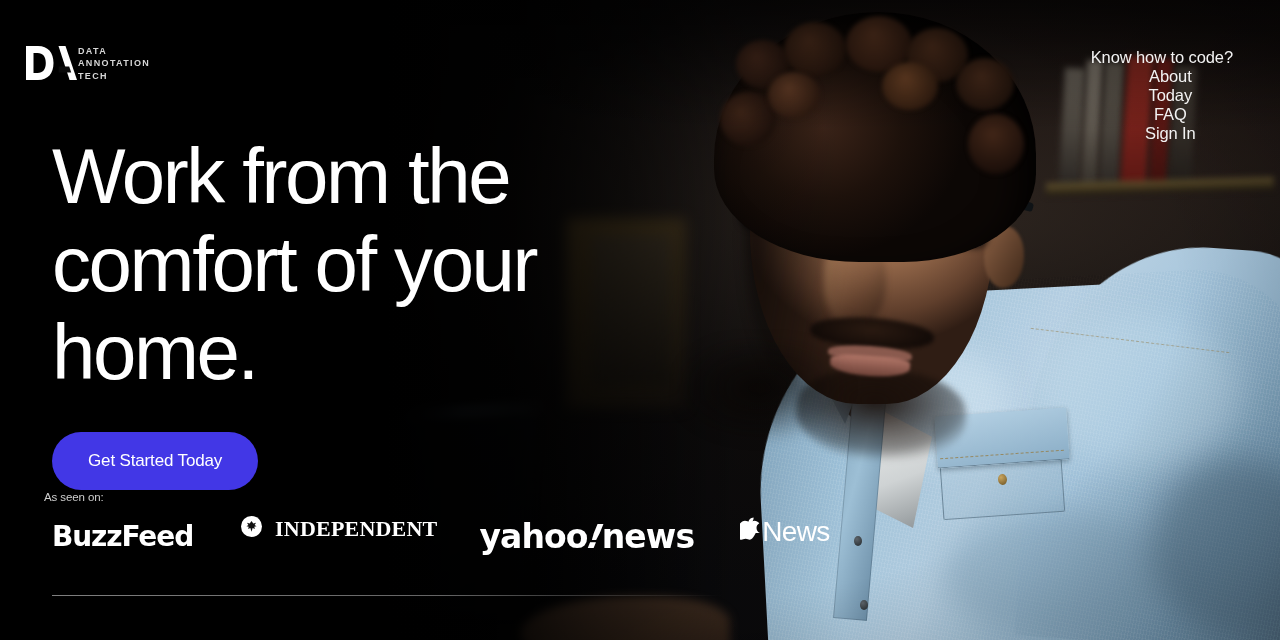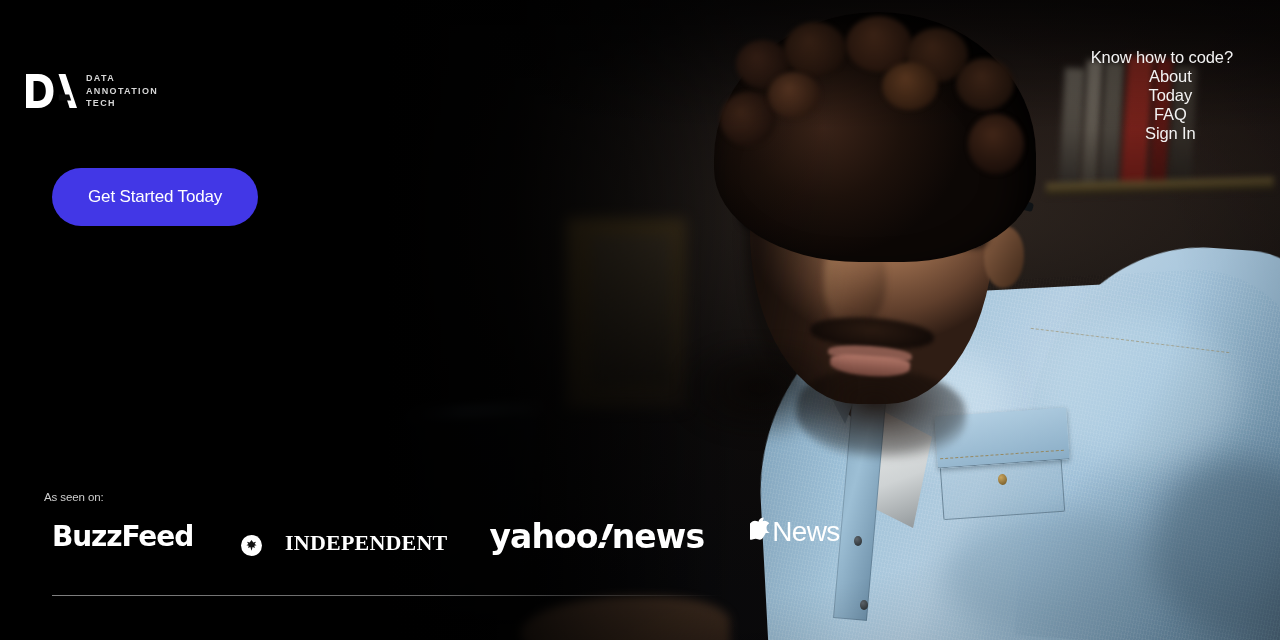--- a/index.html
+++ b/index.html
@@ -297,21 +297,21 @@
   }
 
   
   .content { position:absolute; inset:0; }
 
   
   .header {
     position:absolute; left:0; top:0; width:1280px; height:140px;
     display:flex; align-items:flex-start; padding:44px 30px 0 24px;
   }
-  .logo { display:flex; align-items:center; gap:8px; cursor:pointer;margin-top:28px; }
+  .logo { display:flex; align-items:flex-end; gap:0; cursor:pointer; }
   .logo-mark { width:54px; height:38px; display:block; }
   .logo-words {
     color:#d6d6d6; font-size:9px; line-height:12.5px;
     letter-spacing:1.35px; font-weight:700; white-space:pre-line;
   }
   .nav {
     position:absolute; right:30px; top:48px;
     display:flex; align-items:center; gap:0;flex-direction:column;
   }
   .nav a {
@@ -350,21 +350,21 @@
   
   .press {
     position:absolute; left:52px; top:516px;
     display:flex; align-items:center; gap:0;
   }
   .press-item { display:flex; align-items:center; height:40px; }
   .press-item.buzzfeed {
     color:#fff; font-size:28px; font-weight:700; letter-spacing:-1.1px;
     font-family:"DejaVu Sans", sans-serif;
   }
-  .press-item.independent { margin-left:48px; display:flex; align-items:flex-end; gap:23px; }
+  .press-item.independent { margin-left:48px; display:flex; align-items:flex-start; gap:13px; }
   .ind-emblem {
     width:21px; height:21px; border-radius:50%; background:#fff;
     display:flex; align-items:center; justify-content:center;
     color:#111; font-size:14px; line-height:1;
   }
   .ind-word {
     color:#fff; font-size:22px; font-weight:700; letter-spacing:.2px;
     font-family:"Liberation Serif", serif;
   }
   .press-item.yahoo {
@@ -500,20 +500,21 @@
       <nav class="nav">
         <a href="#">Know how to code?</a>
         <a href="#">About</a>
         <a href="#">Today</a>
         <a href="#">FAQ</a>
         <a href="#">Sign In</a>
       </nav>
     </div>
 
     <div class="hero">
+      <h1>Work from the comfort of your home.</h1>
       <button class="cta">Get Started Today</button>
     </div>
 
     <div class="asseen">As seen on:</div>
 
     <div class="press">
 
       <div class="press-item buzzfeed">BuzzFeed</div>
 
       <div class="press-item independent">

